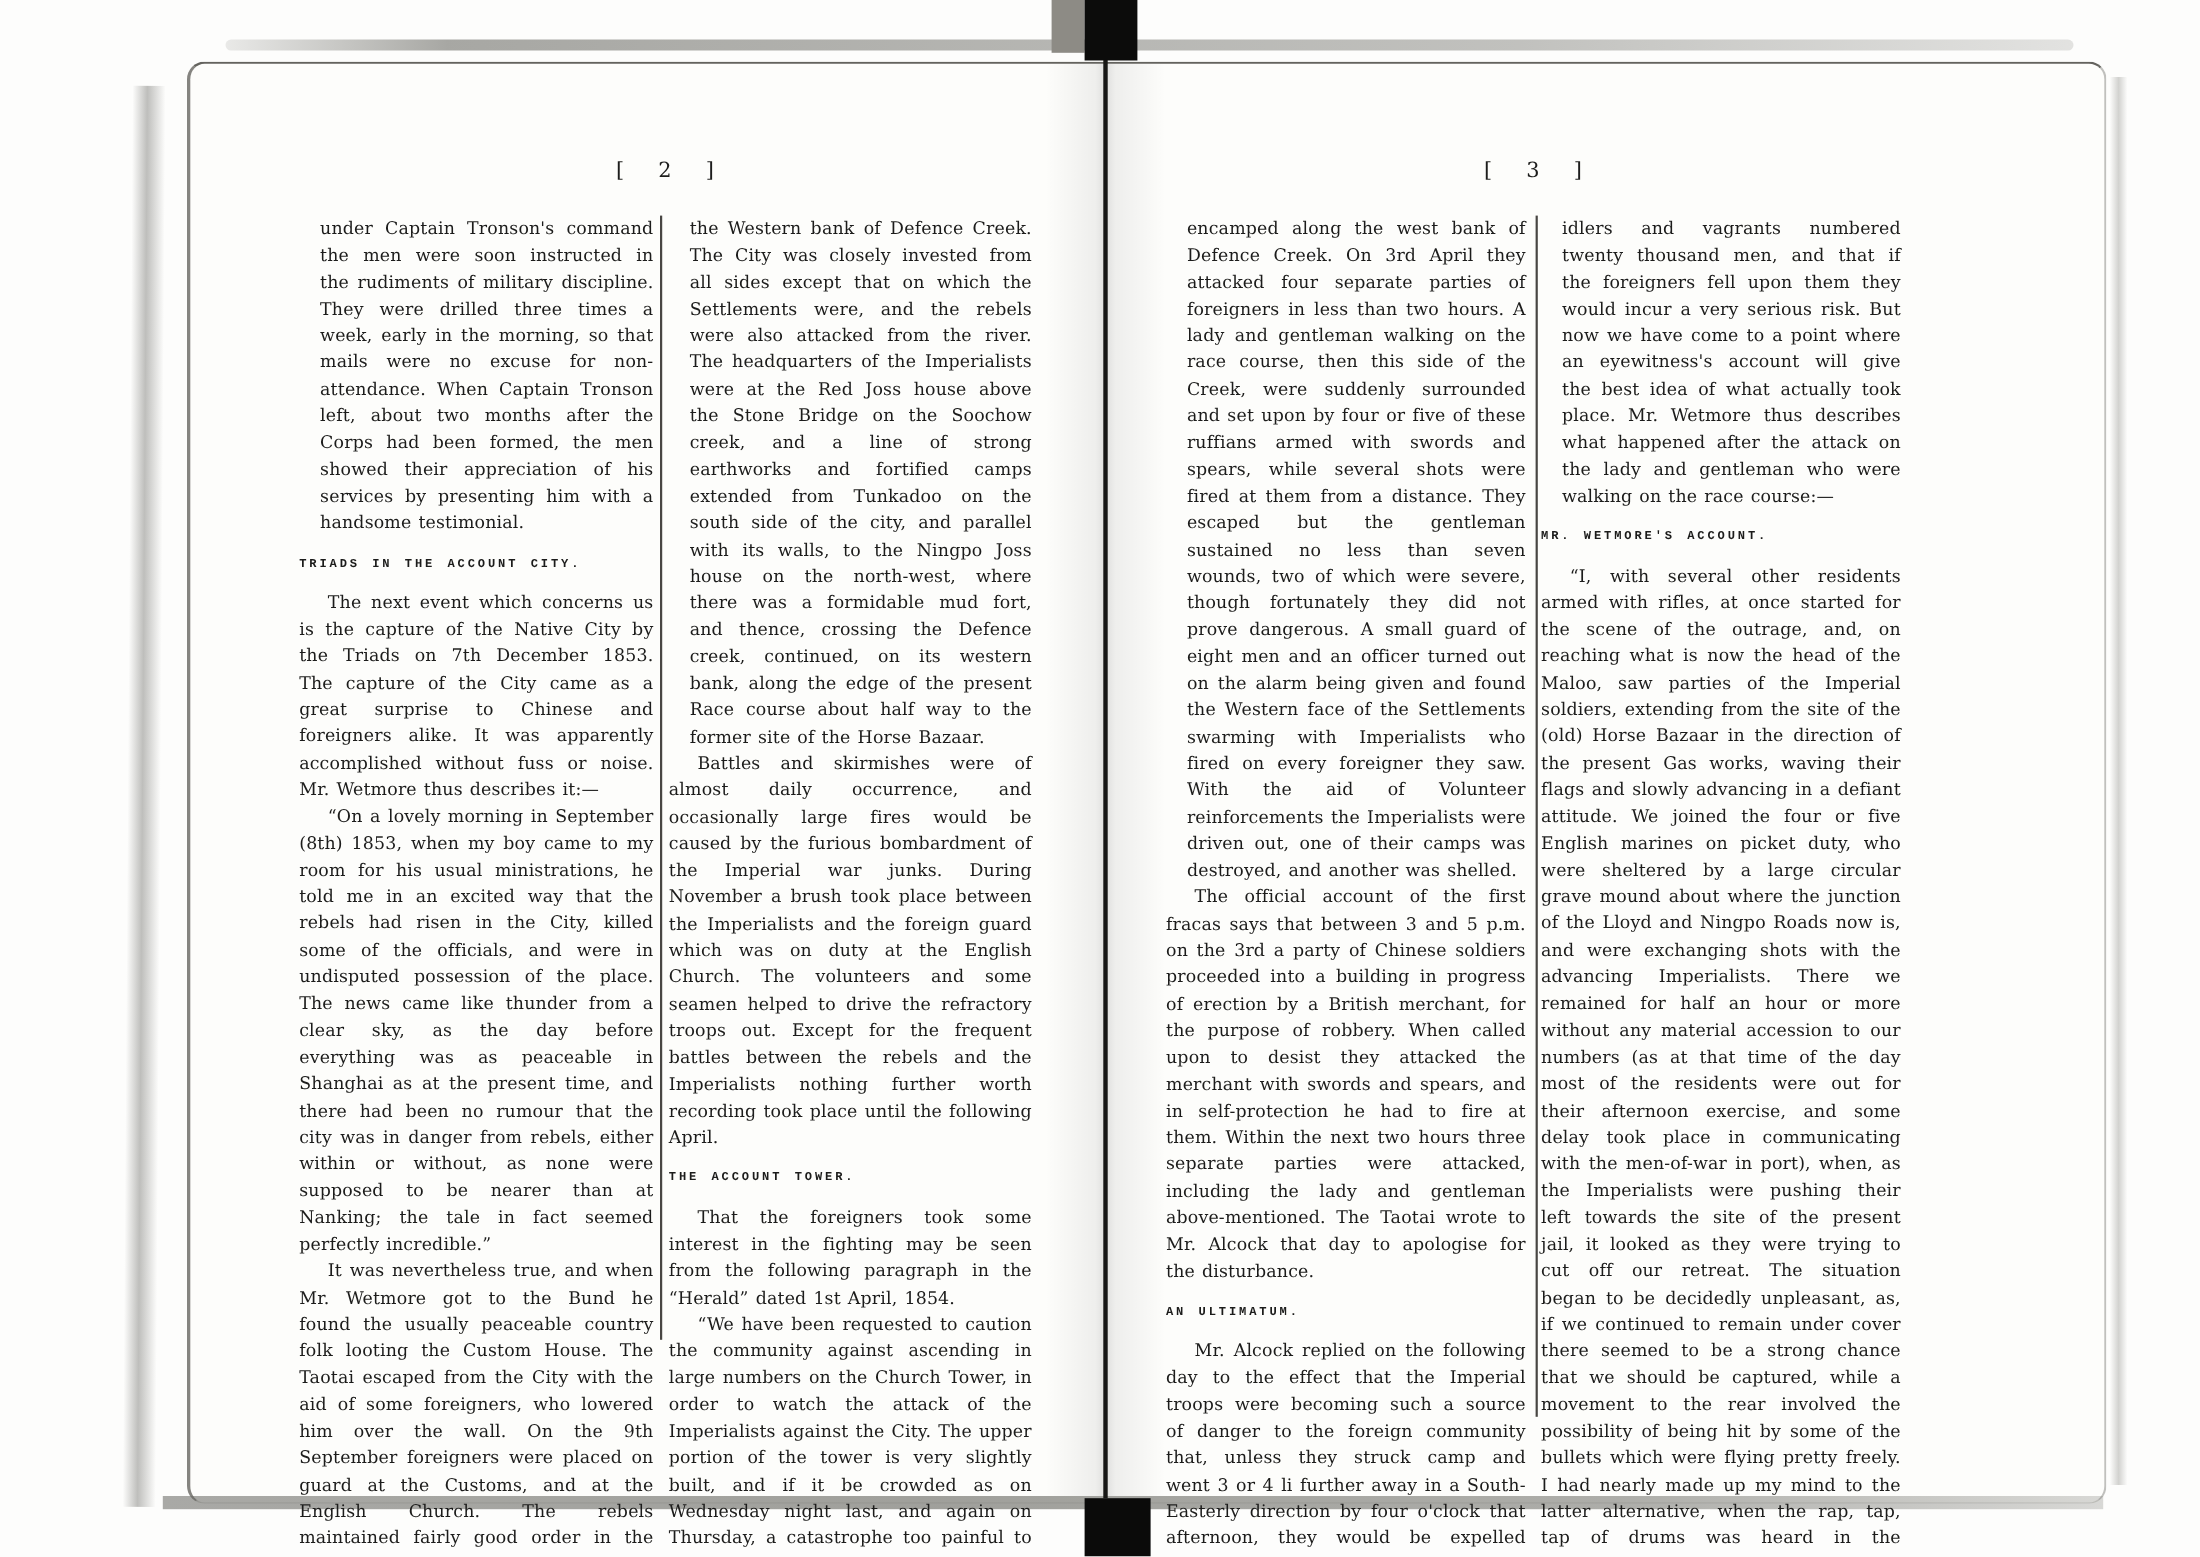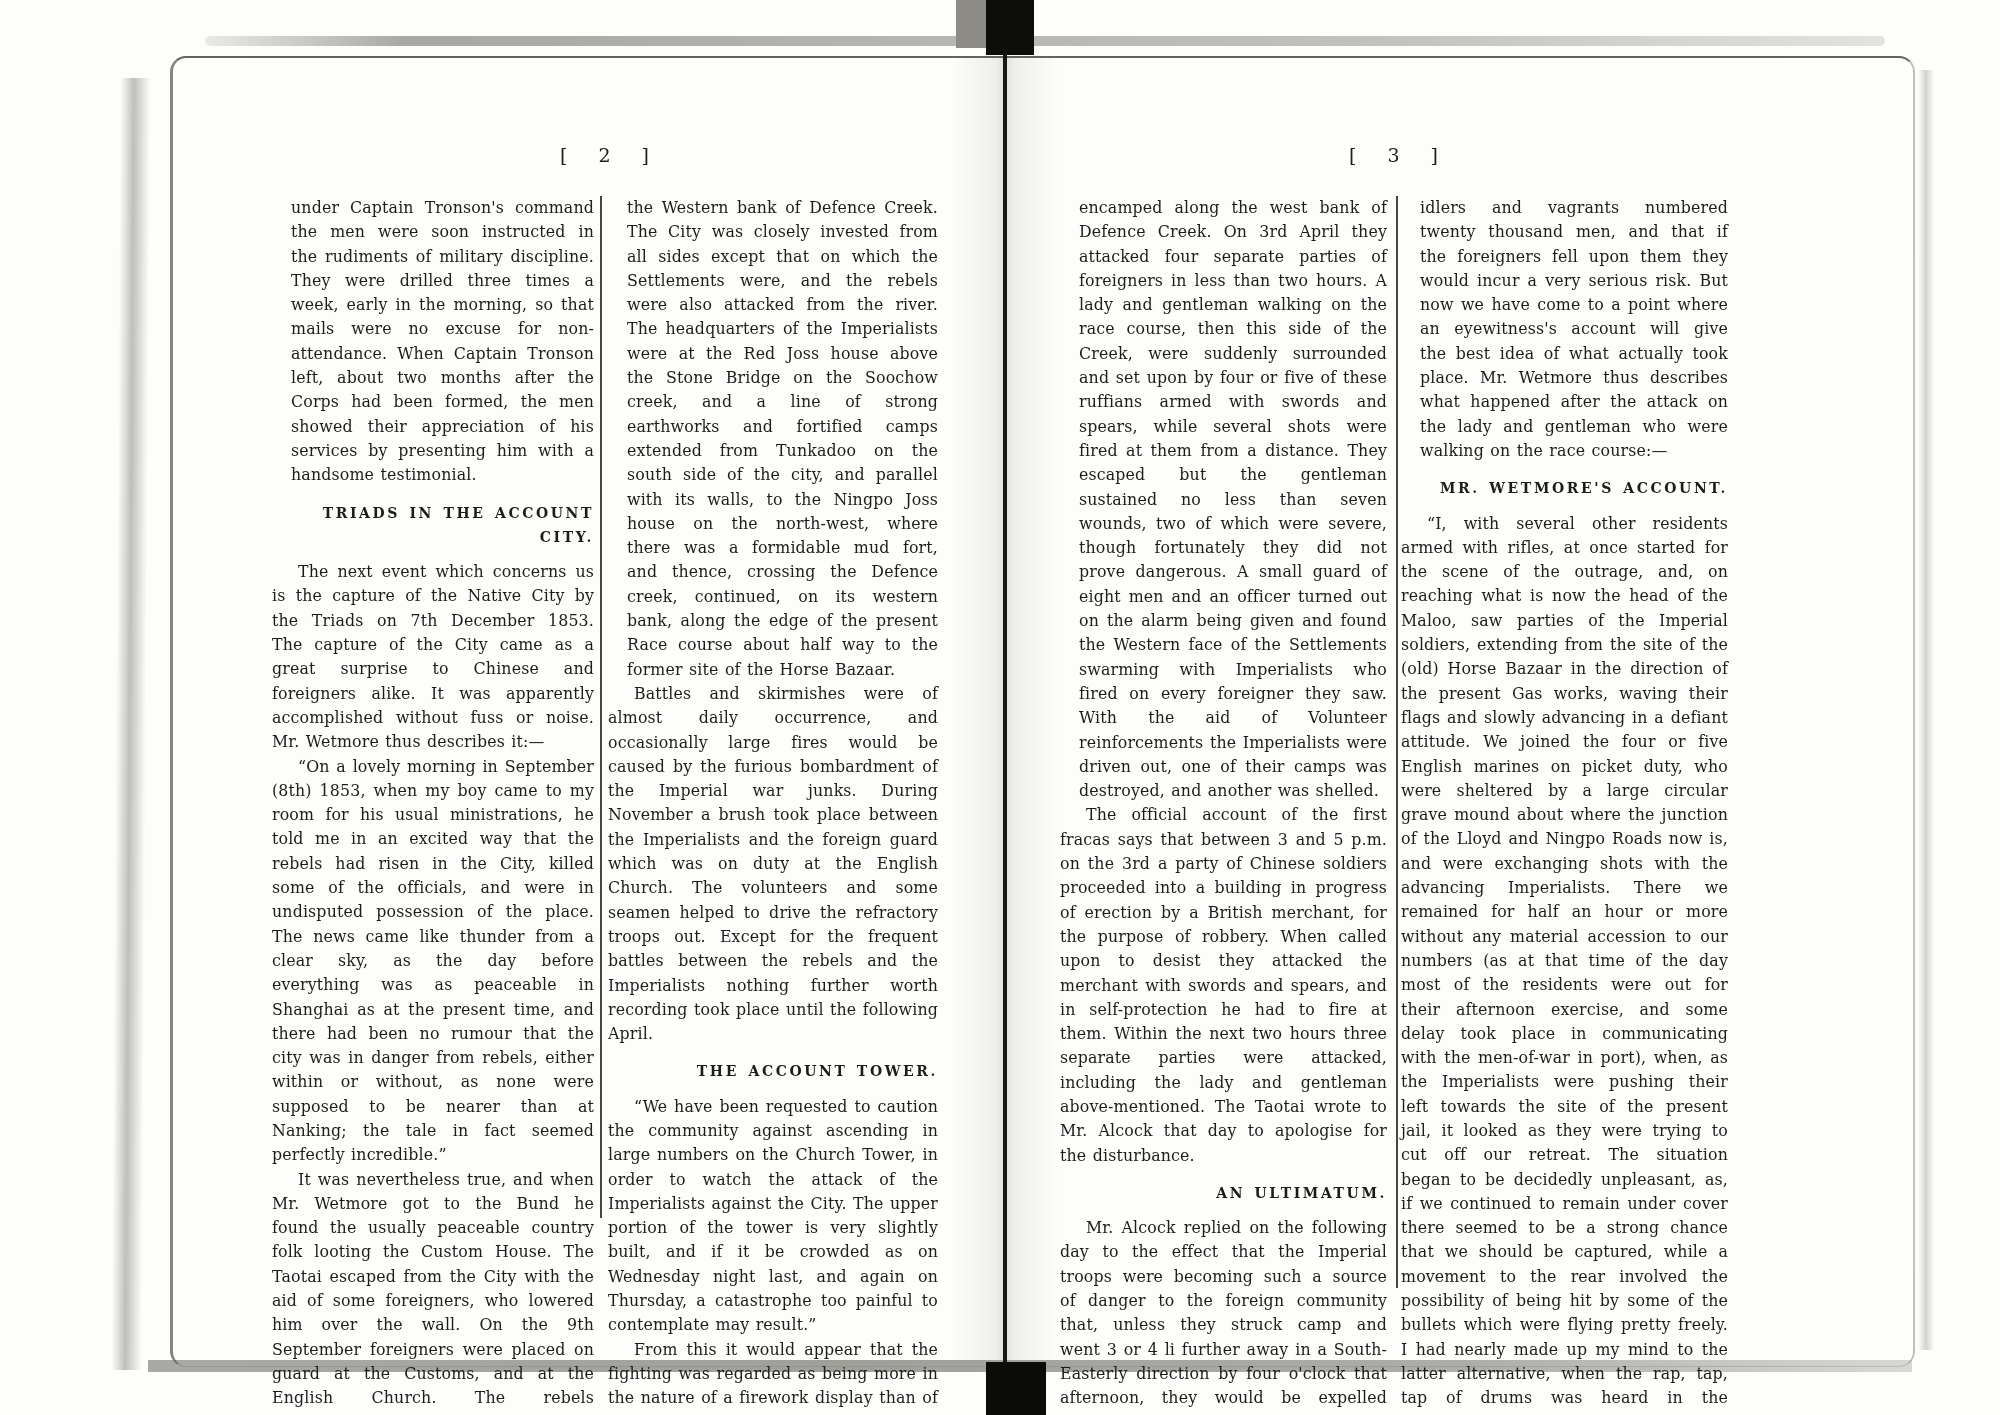--- a/index.html
+++ b/index.html
@@ -33,22 +33,22 @@
   .clip-top .clip-black{width:48px;height:55px;background:#0c0c0b;}
   .clip-bottom{position:absolute;left:986px;top:1362px;width:60px;height:53px;background:#0b0b0a;}
   
   .pagenum{position:absolute;top:144px;text-align:center;font-size:19px;letter-spacing:1px;color:#1d1d1c;}
   .pn-inner{display:inline-flex;justify-content:space-between;width:90px;}
   .cols{position:absolute;top:196px;display:flex;}
   .col{text-align:justify;font-size:15.8px;line-height:24.3px;word-spacing:1.2px;letter-spacing:.15px;}
   .divider{position:absolute;width:2px;background:rgba(40,38,34,.85);}
   .para{margin:0;text-indent:26px;}
   .para.cont{text-indent:0;margin-left:19px;}
-  .heading{text-align:right;font-weight:bold;font-size:14px;letter-spacing:2.6px;
-    margin:13px 0 11px 0;text-indent:0;word-spacing:2px;}
+  .heading{text-align:left;font-weight:bold;font-size:11px;letter-spacing:2.6px;
+    margin:13px 0 11px 0;text-indent:0;word-spacing:2px;font-family:Liberation Mono, monospace;}
 </style>
 </head>
 <body>
 
 <div class="outer-streak-left"></div>
 <div class="top-streak"></div>
 <div class="spread-outline"></div>
 <div class="right-streak"></div>
 <div class="bottom-band"></div>
 <div class="gutter-shadow"></div>
@@ -72,20 +72,21 @@
         <p class="para cont">under Captain Tronson's command the men were soon instructed in the rudiments of military discipline.  They were drilled three times a week, early in the morning, so that mails were no excuse for non-attendance.  When Captain Tronson left, about two months after the Corps had been formed, the men showed their appreciation of his services by presenting him with a handsome testimonial.</p>
         <div class="heading">TRIADS IN THE ACCOUNT CITY.</div>
         <p class="para">The next event which concerns us is the capture of the Native City by the Triads on 7th December 1853.  The capture of the City came as a great surprise to Chinese and foreigners alike.  It was apparently accomplished without fuss or noise.  Mr. Wetmore thus describes it:—</p>
         <p class="para">“On a lovely morning in September (8th) 1853, when my boy came to my room for his usual ministrations, he told me in an excited way that the rebels had risen in the City, killed some of the officials, and were in undisputed possession of the place.  The news came like thunder from a clear sky, as the day before everything was as peaceable in Shanghai as at the present time, and there had been no rumour that the city was in danger from rebels, either within or without, as none were supposed to be nearer than at Nanking; the tale in fact seemed perfectly incredible.”</p>
         <p class="para">It was nevertheless true, and when Mr. Wetmore got to the Bund he found the usually peaceable country folk looting the Custom House.  The Taotai escaped from the City with the aid of some foreigners, who lowered him over the wall.  On the 9th September foreigners were placed on guard at the Customs, and at the English Church. The rebels maintained fairly good order in the city, and showed no disposition to interfere with the foreigners who paid frequent visits to that place to see what was going on.  The foreigners, however, had an exciting time.</p>
       </div>
     <div class="col" style="width:330px;">
         <p class="para cont">the Western bank of Defence Creek.  The City was closely invested from all sides except that on which the Settlements were, and the rebels were also attacked from the river.  The headquarters of the Imperialists were at the Red Joss house above the Stone Bridge on the Soochow creek, and a line of strong earthworks and fortified camps extended from Tunkadoo on the south side of the city, and parallel with its walls, to the Ningpo Joss house on the north-west, where there was a formidable mud fort, and thence, crossing the Defence creek, continued, on its western bank, along the edge of the present Race course about half way to the former site of the Horse Bazaar.</p>
         <p class="para">Battles and skirmishes were of almost daily occurrence, and occasionally large fires would be caused by the furious bombardment of the Imperial war junks.  During November a brush took place between the Imperialists and the foreign guard which was on duty at the English Church.  The volunteers and some seamen helped to drive the refractory troops out.  Except for the frequent battles between the rebels and the Imperialists nothing further worth recording took place until the following April.</p>
         <div class="heading">THE ACCOUNT TOWER.</div>
+        <p class="para">That the foreigners took some interest in the fighting may be seen from the following paragraph in the “Herald” dated 1st April, 1854.</p>
         <p class="para">“We have been requested to caution the community against ascending in large numbers on the Church Tower, in order to watch the attack of the Imperialists against the City.  The upper portion of the tower is very slightly built, and if it be crowded as on Wednesday night last, and again on Thursday, a catastrophe too painful to contemplate may result.”</p>
         <p class="para">From this it would appear that the fighting was regarded as being more in the nature of a firework display than of serious warfare.</p>
       </div>
   </div>
   <div class="divider" style="left:600px;top:196px;height:1022px;"></div>
 </div>
 
 <div>
   <div class="pagenum" style="left:1060px;width:668px;">
     <span class="pn-inner">

